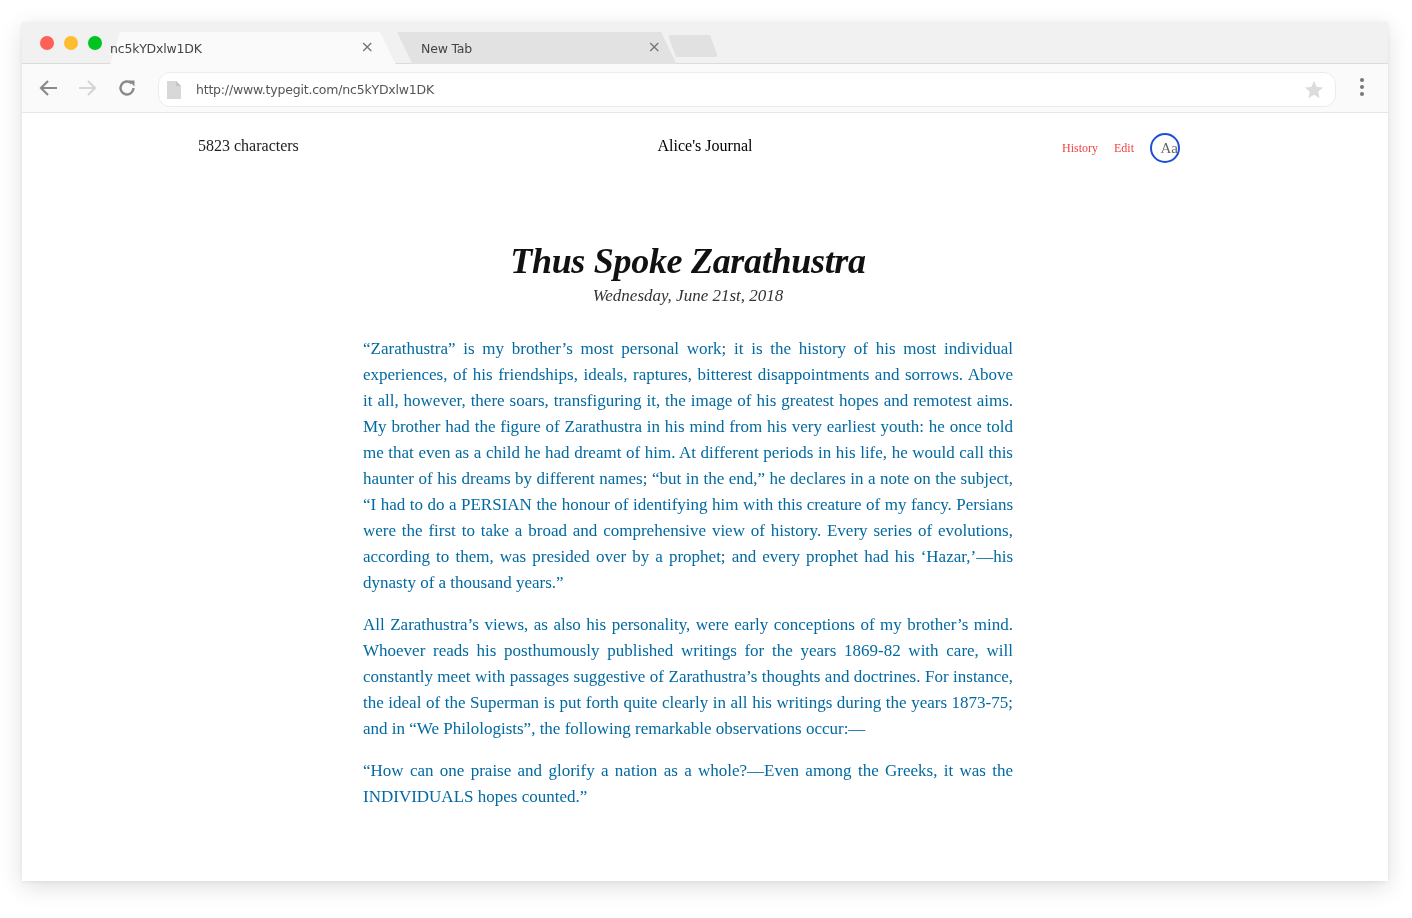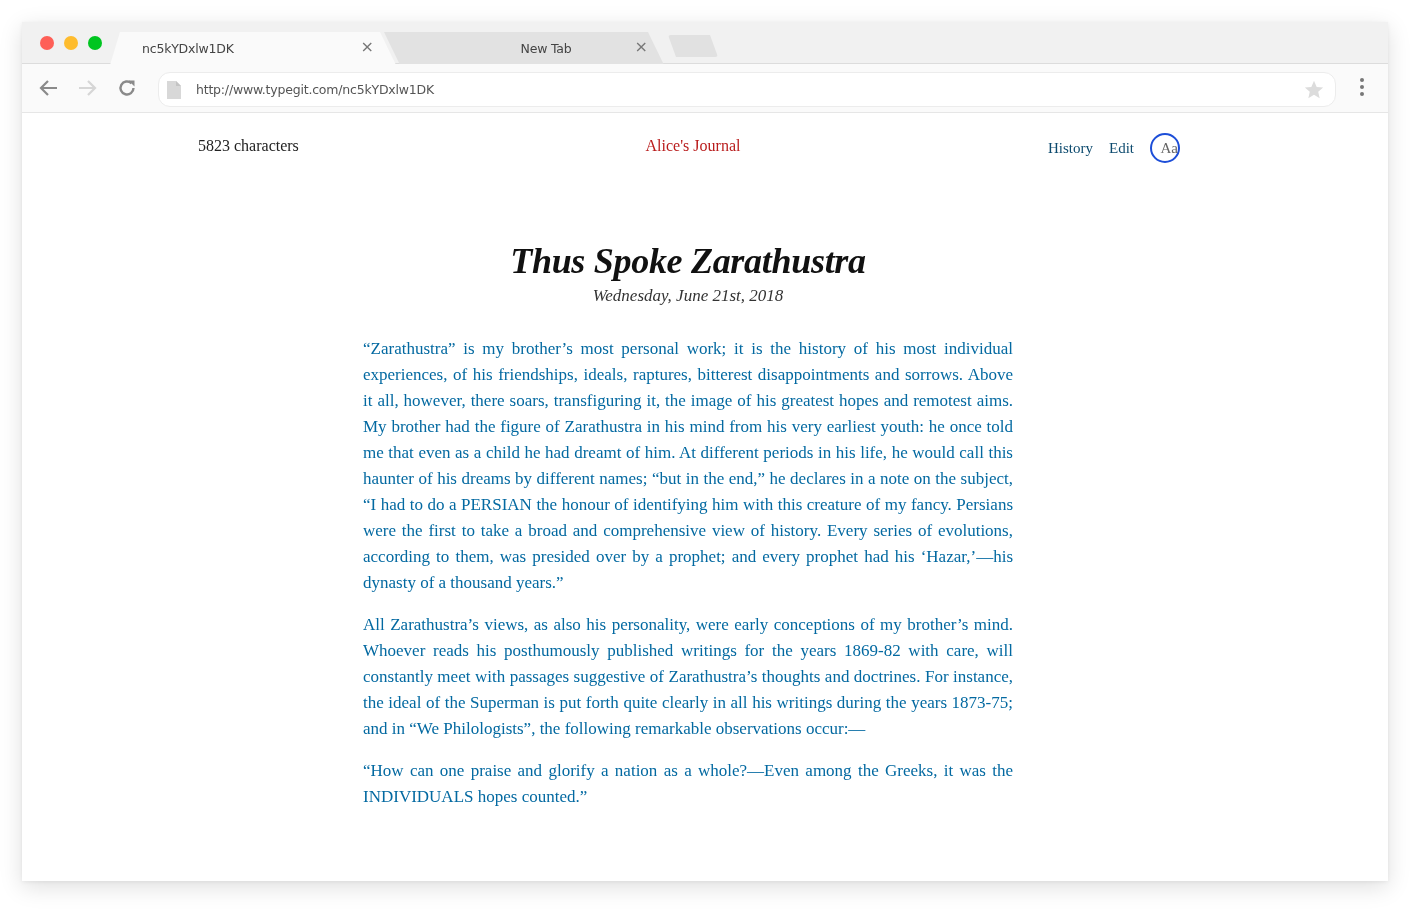--- a/index.html
+++ b/index.html
@@ -16,25 +16,25 @@
   
   .tabstrip { position: absolute; left: 0; top: 0; width: 100%; height: 42px; background: #f1f1f1; border-bottom: 1px solid #dcdcdc; }
   .traffic { position: absolute; left: 18px; top: 14px; display: flex; gap: 10px; }
   .dot { width: 14px; height: 14px; border-radius: 50%; }
   .dot.red { background: #fe5f57; }
   .dot.yellow { background: #febc2e; }
   .dot.green { background: #00c520; }
 
   .tab { position: absolute; top: 10px; height: 33px; display: flex; align-items: center; font-size: 13px; color: #444; }
   .tab .tab-shape { position: absolute; inset: 0; }
-  .tab .tab-label { position: relative; margin-left: 32px; font-family: "DejaVu Sans", sans-serif; font-size: 12.5px; letter-spacing: -0.2px; }
+  .tab .tab-label { position: relative; font-family: "DejaVu Sans", sans-serif; font-size: 12.5px; letter-spacing: -0.2px; }
   .tab .tab-close { position: absolute; right: 22px; top: 6px; font-size: 16px; color: #777; font-family: "DejaVu Sans", sans-serif; line-height: 18px; }
   .tab-active { left: 88px; width: 286px; }
   .tab-active .tab-shape { background: #fafafa; clip-path: polygon(10px 0, 270px 0, 286px 100%, 0 100%); }
-  .tab-inactive { left: 362px; width: 300px; justify-content: center; }
+  .tab-inactive { left: 375px; width: 300px; }
   .tab-inactive .tab-shape { background: #e2e2e2; clip-path: polygon(0 0, 264px 0, 280px 100%, 16px 100%); }
   .tab-inactive .tab-label { margin-left: 24px; }
   .tab-inactive .tab-close { right: 36px; }
   .newtab-btn { position: absolute; left: 646px; top: 13px; width: 50px; height: 22px; background: #e1e1e1; clip-path: polygon(0 0, 42px 0, 50px 100%, 8px 100%); border-radius: 3px; }
 
   
   .toolbar { position: absolute; left: 0; top: 42px; width: 100%; height: 49px; background: #fafafa; border-bottom: 1px solid #e6e6e6; }
   .nav-btn { position: absolute; top: 12px; width: 24px; height: 24px; display: flex; align-items: center; justify-content: center; }
   .nav-back { left: 14px; }
   .nav-fwd { left: 54px; }
@@ -43,23 +43,23 @@
   .page-icon { position: absolute; left: 8px; top: 8px; }
   .url { position: absolute; left: 37px; top: 9px; font-family: "DejaVu Sans", sans-serif; font-size: 12.5px; color: #555; letter-spacing: -0.2px; }
   .star { position: absolute; right: 10px; top: 6px; }
   .menu-btn { position: absolute; right: 18px; top: 14px; width: 16px; height: 22px; display: flex; flex-direction: column; align-items: center; gap: 3px; }
   .menu-btn span { width: 4px; height: 4px; border-radius: 50%; background: #777; }
 
   
   .page { position: absolute; left: 0; top: 92px; width: 100%; height: 661px; background: #fff; }
   .site-header { position: absolute; left: 0; top: 0; width: 100%; height: 70px; font-family: "Liberation Serif", serif; }
   .char-count { position: absolute; left: 176px; top: 23px; font-size: 16px; color: #222; }
-  .journal-title { position: absolute; left: 4px; width: 1334px; top: 23px; text-align: center; font-size: 16px; color: #b91c1c; }
+  .journal-title { position: absolute; left: 16px; width: 1334px; top: 23px; text-align: center; font-size: 16px; color: #000000; }
   .header-links { position: absolute; right: 208px; top: 19px; display: flex; align-items: center; }
-  .header-link { font-size: 15px; color: #0c4a6e; margin-right: 16px; cursor: pointer; }
+  .header-link { font-size: 12px; color: #ef4444; margin-right: 16px; cursor: pointer; }
   .aa-btn { width: 30px; height: 30px; border: 2px solid #1d4ed8; border-radius: 50%; display: flex; align-items: center; justify-content: flex-end; font-size: 15px; color: #666; margin-left: 0; }
 
   .article { position: absolute; left: 341px; top: 125px; width: 650px; font-family: "Liberation Serif", serif; color: #222; }
   .article-title { text-align: center; font-size: 36px; font-style: italic; color: #111; line-height: 44px; letter-spacing: -0.3px; }
   .article-date { text-align: center; font-size: 17px; font-style: italic; color: #333; margin-top: 2px; line-height: 22px; }
   .article-body { margin-top: 29px; }
   .article-body p { font-size: 17px; line-height: 26px; text-align: justify; margin-bottom: 16px; color: #0369a1; }
 </style>
 </head>
 <body>

